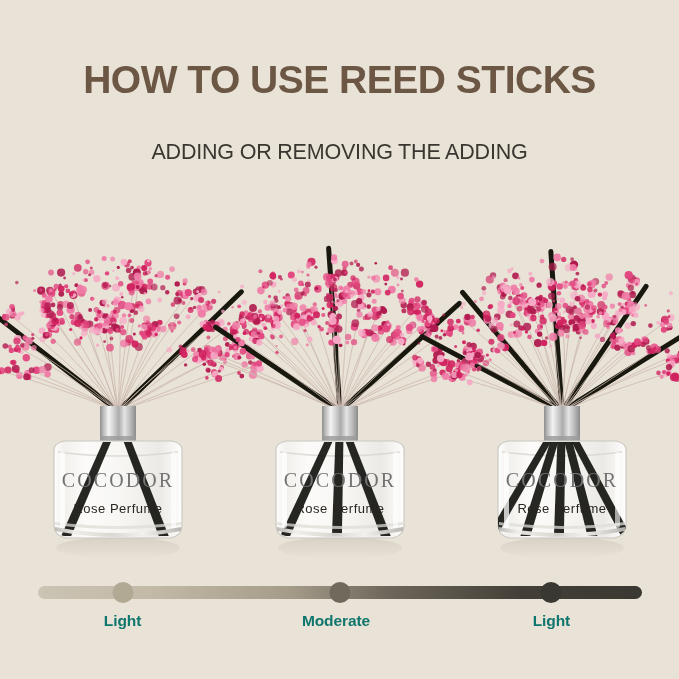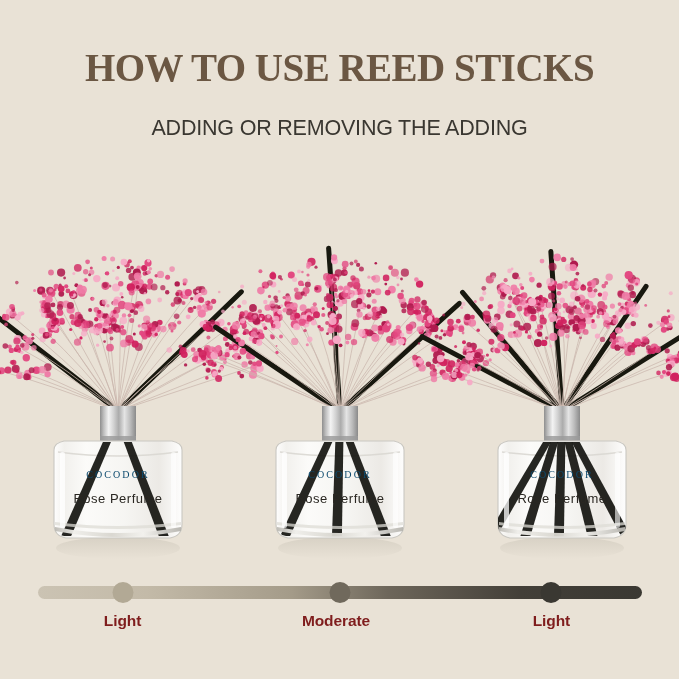--- a/index.html
+++ b/index.html
@@ -19,26 +19,26 @@
   }
 
   
   .header {
     position: absolute;
     top: 0; left: 0; right: 0;
     text-align: center;
     padding-top: 48px;
   }
   .title {
-    font-family: Liberation Serif, serif;
+    font-family: Liberation Sans, sans-serif;
     font-weight: bold;
     font-size: 39px;
     letter-spacing: -0.5px;
     color: #6b5743;
-    margin: 0;
+    margin: 12px;
     line-height: 1.05;
   }
   .subtitle {
     font-family: "Liberation Sans", sans-serif;
     font-size: 21.5px;
     color: #3a3731;
     margin: 0;
     padding-top: 26px;
     line-height: 1.22;
     letter-spacing: -0.2px;
@@ -84,23 +84,23 @@
 
   .bottle-label {
     position: absolute;
     left: 0;
     width: 220px;
     text-align: center;
     pointer-events: none;
   }
   .brand {
     font-family: "Liberation Serif", serif;
-    font-size: 10px;
+    font-size: 20px;
     letter-spacing: 2.1px;
-    color: #0c4a6e;
+    color: #737373;
     line-height: 1;
     white-space: nowrap;
   }
   .variant {
     font-family: "Liberation Sans", sans-serif;
     font-size: 13px;
     letter-spacing: 0.5px;
     color: #2a2722;
     line-height: 1;
     padding-top: 12px;
@@ -144,21 +144,21 @@
     top: 612px;
     width: 679px;
     height: 28px;
   }
   .tick-label {
     position: absolute;
     transform: translateX(-50%);
     font-family: "Liberation Sans", sans-serif;
     font-size: 15.5px;
     font-weight: bold;
-    color: #7f1d1d;
+    color: #0f766e;
     white-space: nowrap;
     letter-spacing: -0.1px;
   }
 </style>
 </head>
 <body>
 
 <div id="page">
 
   <div class="header">

